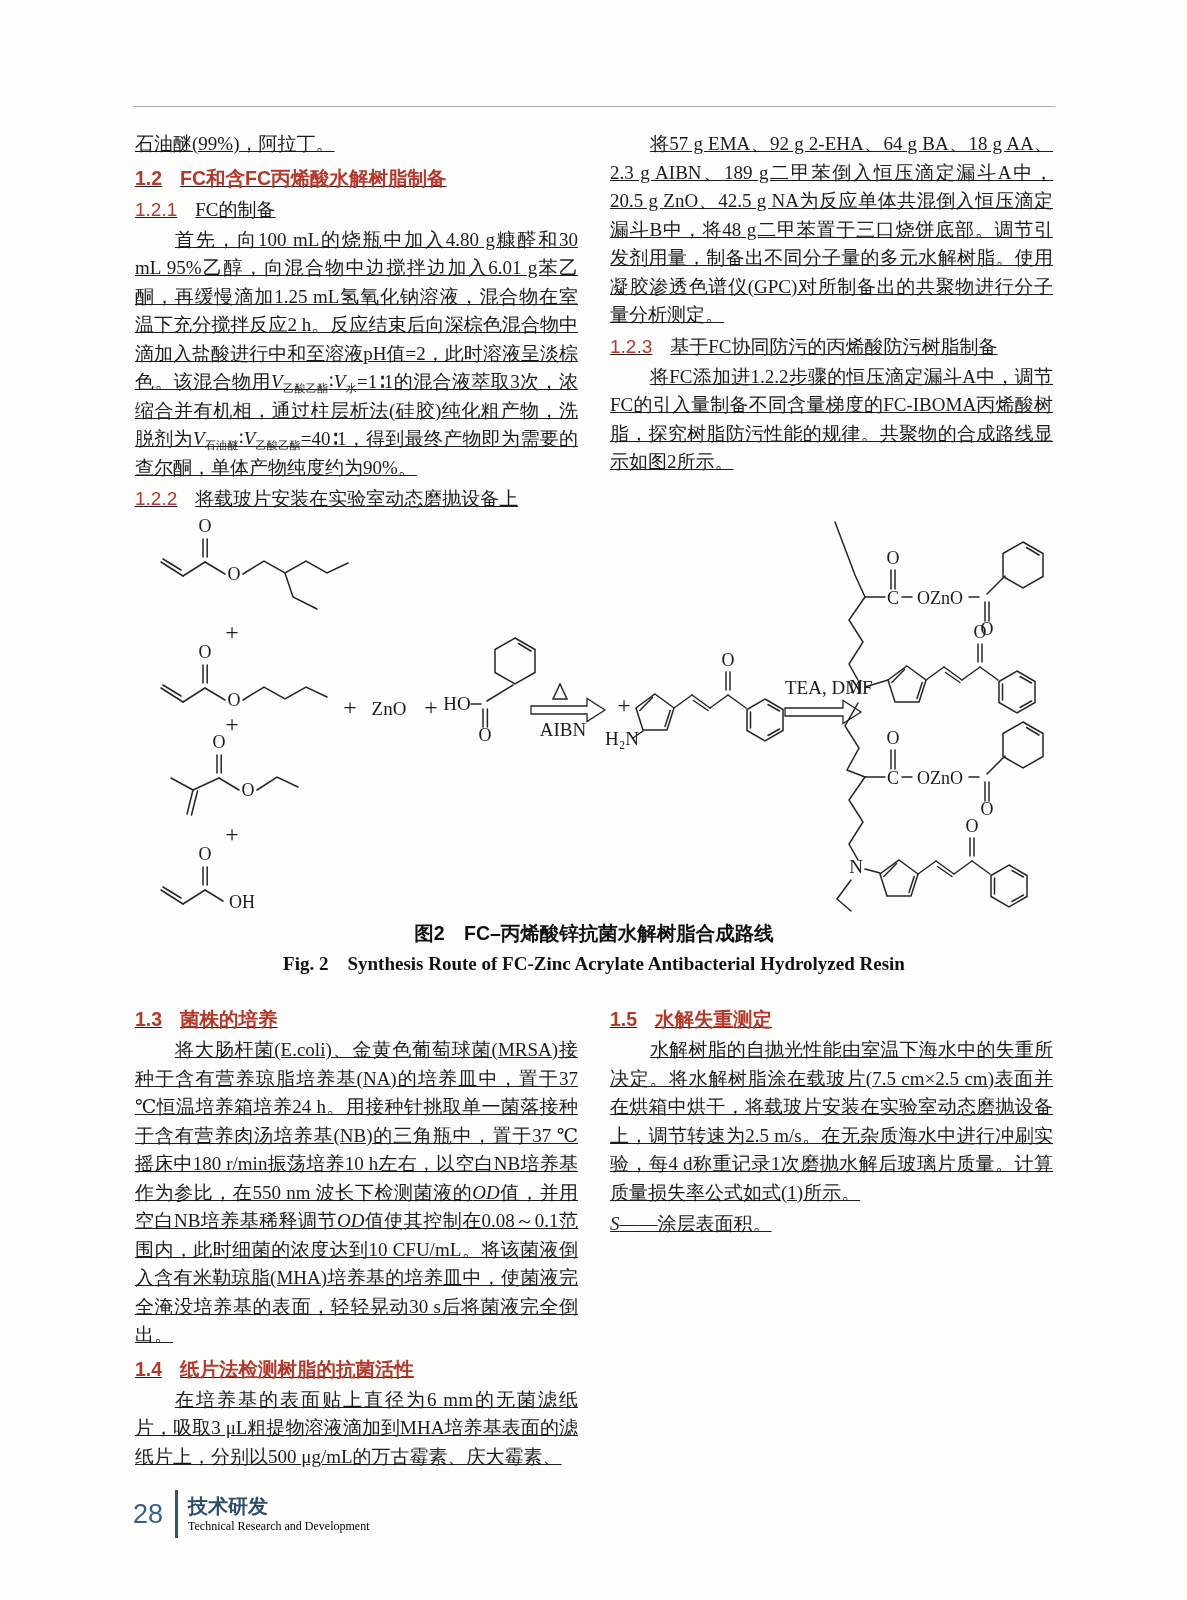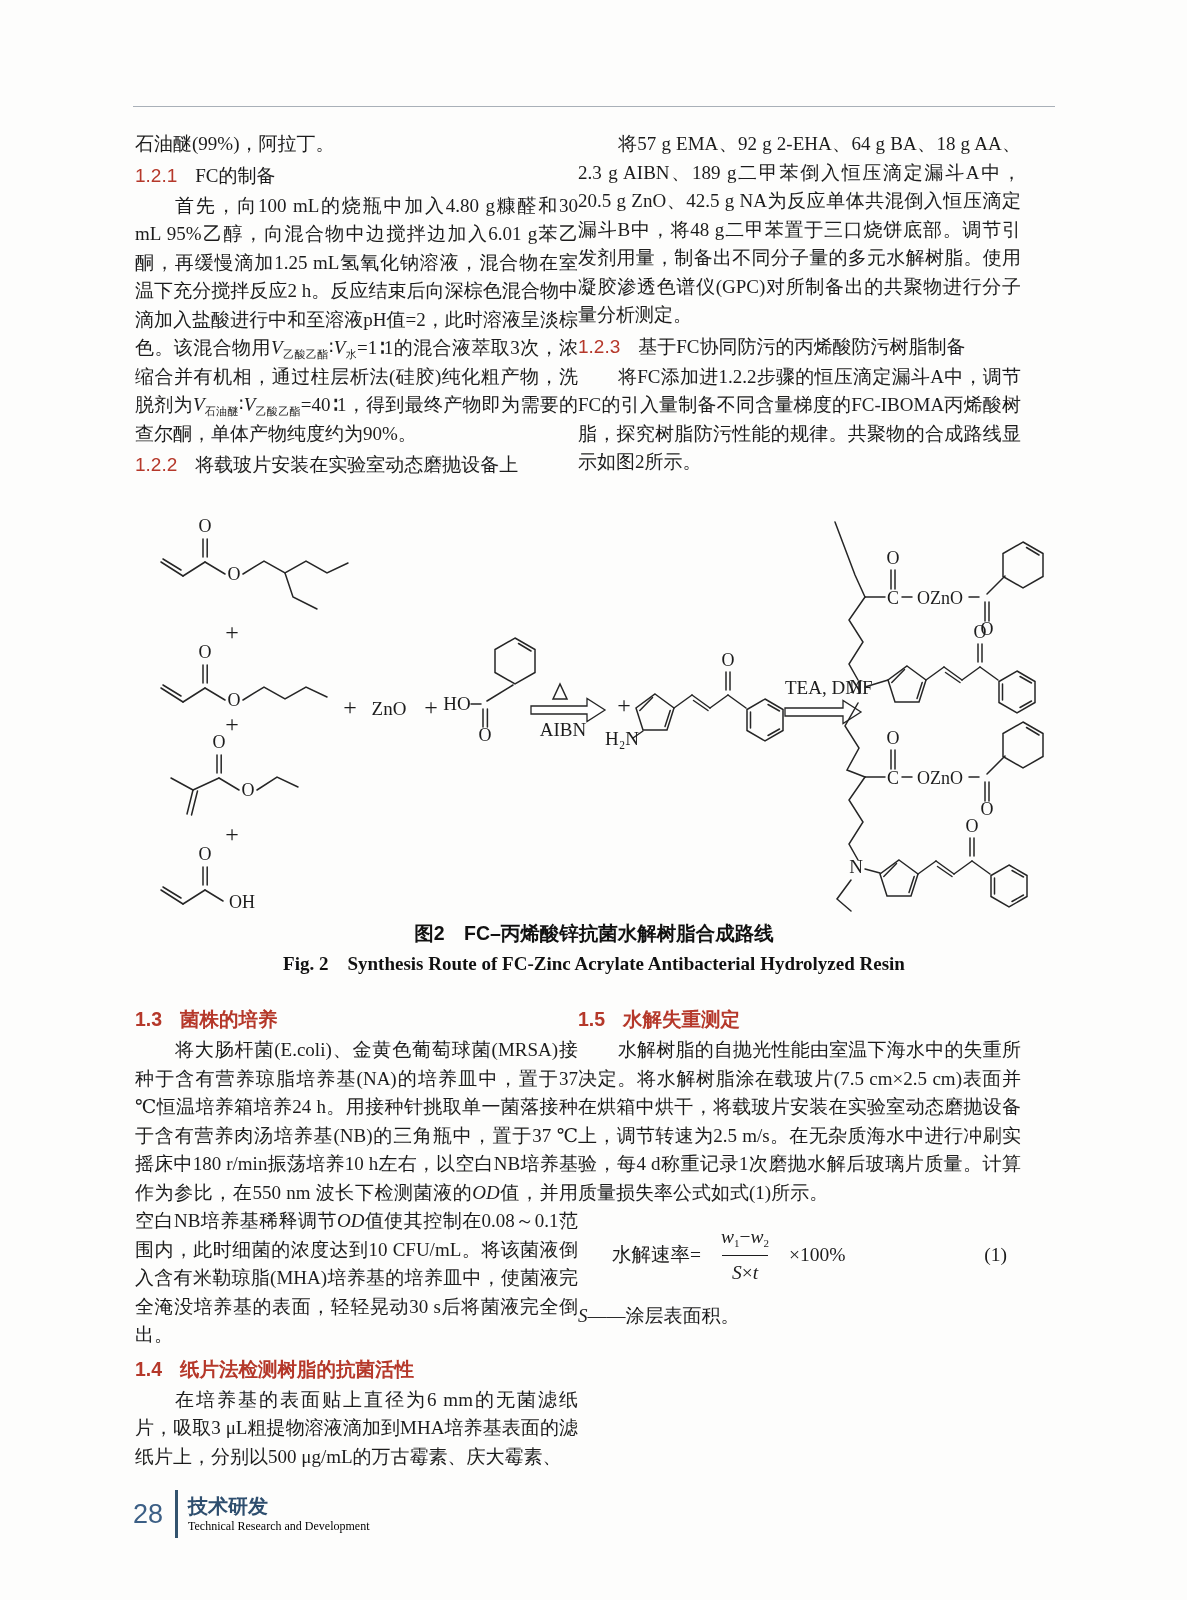--- a/index.html
+++ b/index.html
@@ -12,21 +12,21 @@
   
   .hdr{position:absolute;top:78px;left:135px;width:918px;display:flex;
        justify-content:space-between;align-items:baseline;
        font-family:"Liberation Sans","DejaVu Sans",sans-serif;}
   .hdr .journal{font-size:18px;color:#4d5158;letter-spacing:7px;}
   .hdr .issue{font-size:17.5px;color:#8b929b;letter-spacing:1.5px;}
   .hdr .issue span{margin-left:22px;}
   .hdr-rule{position:absolute;top:106px;left:133px;width:922px;height:0;
             border-top:1.6px solid #a9b0b8;}
   
-  .cols{position:absolute;left:135px;width:918px;display:flex;}
+  .cols{position:absolute;left:135px;width:918px;display:flex;gap:32px;text-decoration:underline;}
   .cols.top{top:130px;}
   .cols.bottom{top:1000px;}
   .col{width:443px;text-align:justify;font-size:19px;line-height:28.5px;}
   .col p{margin:0;text-indent:2.1em;}
   .col p.noindent{text-indent:0;}
   .h2{font-family:"Liberation Sans","DejaVu Sans",sans-serif;font-weight:bold;
       color:#b5382a;font-size:19.5px;margin:4px 0 2px 0;text-indent:0;line-height:30px;}
   .h2 .num{margin-right:18px;}
   .h3{margin:2px 0 1px 0;text-indent:0;line-height:30px;font-size:19px;}
   .h3 .num{font-family:"Liberation Sans","DejaVu Sans",sans-serif;color:#b5382a;
@@ -70,20 +70,21 @@
 </head>
 <body>
 
 <div class="page">
 
   <div class="hdr-rule"></div>
 
   <div class="cols top">
     <div class="col">
       <p class="noindent">石油醚(99%)，阿拉丁。</p>
+      <div class="h2"><span class="num">1.2</span><span>FC和含FC丙烯酸水解树脂制备</span></div>
       <div class="h3"><span class="num">1.2.1</span><span>FC的制备</span></div>
       <p>首先，向100 mL的烧瓶中加入4.80 g糠醛和30 mL 95%乙醇，向混合物中边搅拌边加入6.01 g苯乙酮，再缓慢滴加1.25 mL氢氧化钠溶液，混合物在室温下充分搅拌反应2 h。反应结束后向深棕色混合物中滴加入盐酸进行中和至溶液pH值=2，此时溶液呈淡棕色。该混合物用<i>V</i><sub>乙酸乙酯</sub>∶<i>V</i><sub>水</sub>=1∶1的混合液萃取3次，浓缩合并有机相，通过柱层析法(硅胶)纯化粗产物，洗脱剂为<i>V</i><sub>石油醚</sub>∶<i>V</i><sub>乙酸乙酯</sub>=40∶1，得到最终产物即为需要的查尔酮，单体产物纯度约为90%。</p>
       <div class="h3"><span class="num">1.2.2</span><span>将载玻片安装在实验室动态磨抛设备上</span></div>
     </div>
     <div class="col">
       <p>将57 g EMA、92 g 2-EHA、64 g BA、18 g AA、2.3 g AIBN、189 g二甲苯倒入恒压滴定漏斗A中，20.5 g ZnO、42.5 g NA为反应单体共混倒入恒压滴定漏斗B中，将48 g二甲苯置于三口烧饼底部。调节引发剂用量，制备出不同分子量的多元水解树脂。使用凝胶渗透色谱仪(GPC)对所制备出的共聚物进行分子量分析测定。</p>
       <div class="h3"><span class="num">1.2.3</span><span>基于FC协同防污的丙烯酸防污树脂制备</span></div>
       <p>将FC添加进1.2.2步骤的恒压滴定漏斗A中，调节FC的引入量制备不同含量梯度的FC-IBOMA丙烯酸树脂，探究树脂防污性能的规律。共聚物的合成路线显示如图2所示。</p>
     </div>
   </div>
@@ -257,29 +258,20 @@
   <div class="cols bottom">
     <div class="col">
       <div class="h2"><span class="num">1.3</span><span>菌株的培养</span></div>
       <p>将大肠杆菌(E.coli)、金黄色葡萄球菌(MRSA)接种于含有营养琼脂培养基(NA)的培养皿中，置于37 ℃恒温培养箱培养24 h。用接种针挑取单一菌落接种于含有营养肉汤培养基(NB)的三角瓶中，置于37 ℃摇床中180 r/min振荡培养10 h左右，以空白NB培养基作为参比，在550 nm 波长下检测菌液的<i>OD</i>值，并用空白NB培养基稀释调节<i>OD</i>值使其控制在0.08～0.1范围内，此时细菌的浓度达到10 CFU/mL。将该菌液倒入含有米勒琼脂(MHA)培养基的培养皿中，使菌液完全淹没培养基的表面，轻轻晃动30 s后将菌液完全倒出。</p>
       <div class="h2"><span class="num">1.4</span><span>纸片法检测树脂的抗菌活性</span></div>
       <p>在培养基的表面贴上直径为6 mm的无菌滤纸片，吸取3 μL粗提物溶液滴加到MHA培养基表面的滤纸片上，分别以500 μg/mL的万古霉素、庆大霉素、</p>
     </div>
     <div class="col">
       <div class="h2"><span class="num">1.5</span><span>水解失重测定</span></div>
       <p>水解树脂的自抛光性能由室温下海水中的失重所决定。将水解树脂涂在载玻片(7.5 cm×2.5 cm)表面并在烘箱中烘干，将载玻片安装在实验室动态磨抛设备上，调节转速为2.5 m/s。在无杂质海水中进行冲刷实验，每4 d称重记录1次磨抛水解后玻璃片质量。计算质量损失率公式如式(1)所示。</p>
-      <div class="formula">
-        <span>水解速率=</span>
-        <span class="frac">
-          <span class="fnum"><i>w</i><sub>1</sub>−<i>w</i><sub>2</sub></span>
-          <span class="fden"><i>S</i>×<i>t</i></span>
-        </span>
-        <span>×100%</span>
-        <span class="eqno">(1)</span>
-      </div>
       <p class="whereline wl3"><i>S</i>——涂层表面积。</p>
     </div>
   </div>
 
   <div class="footer">
     <span class="pageno">28</span>
     <span class="bar"></span>
     <span>
       <div class="colcn">技术研发</div>
       <div class="colen">Technical Research and Development</div>

